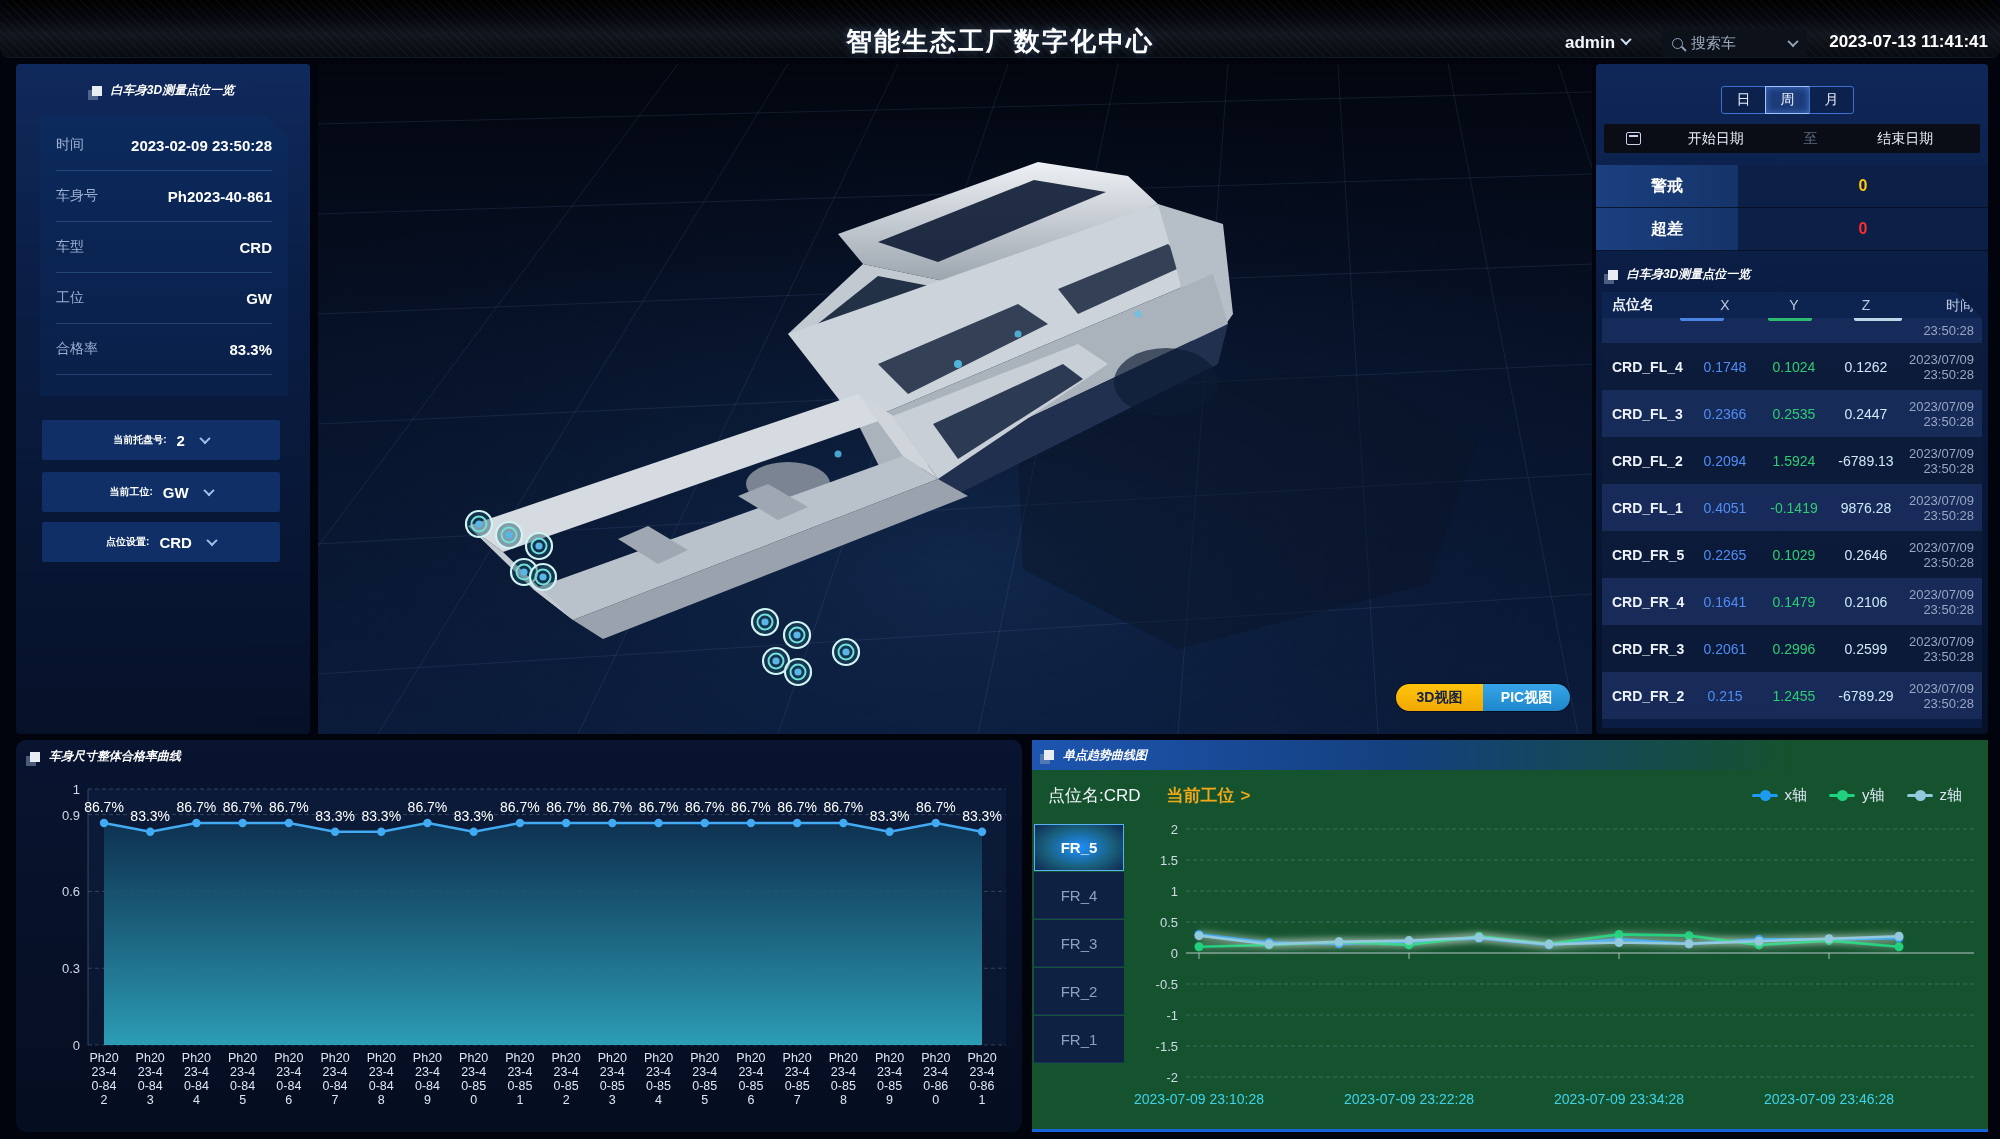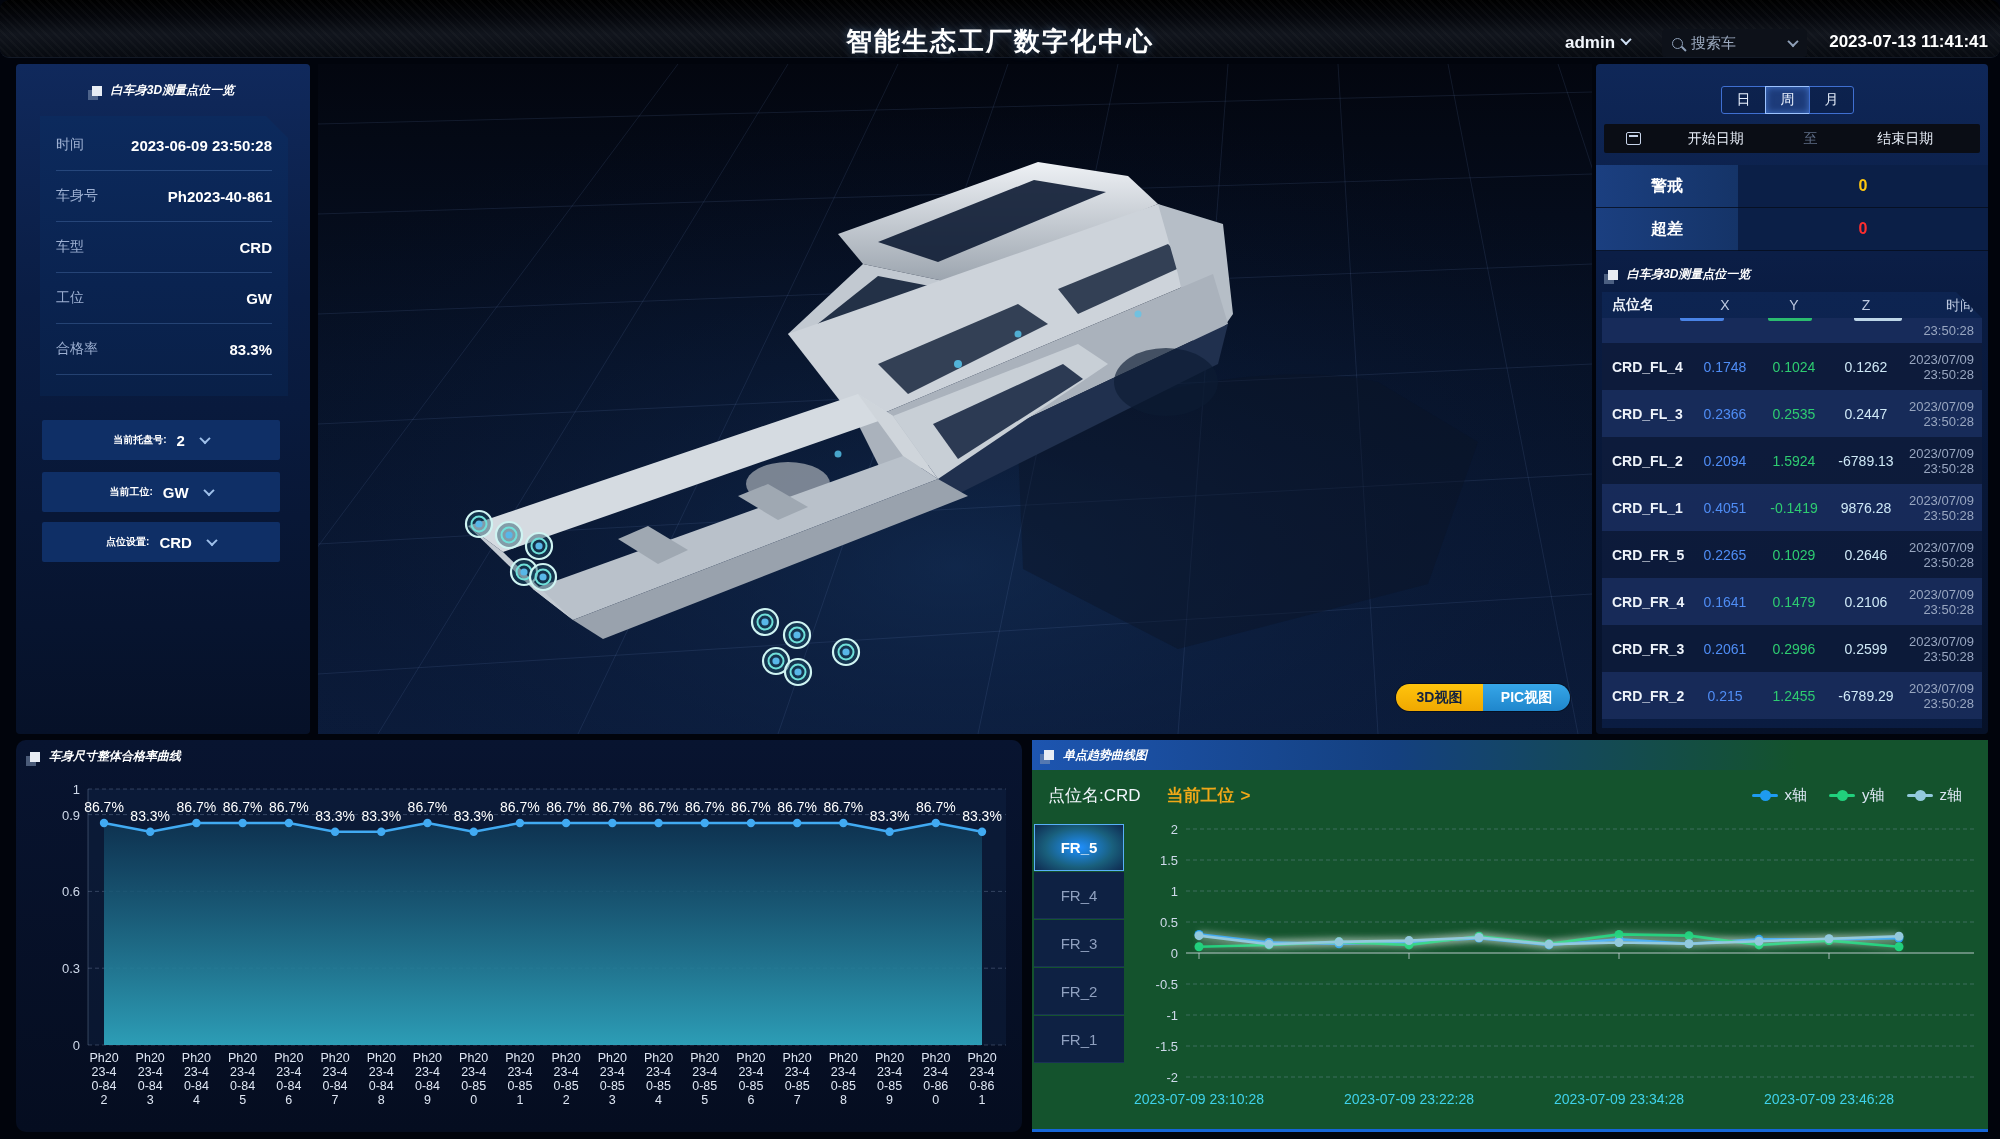--- a/index.html
+++ b/index.html
@@ -144,21 +144,21 @@
   </div>
 
   <div class="left-panel">
     <div class="ptitle">
       <span class="sq-icon"></span>
       <span>白车身3D测量点位一览</span>
     </div>
     <div class="info-card" id="info-card">
         <div class="info-row">
           <span class="info-label">时间</span>
-  <span class="info-value">2023-06-09 23:50:28</span>
+  <span class="info-value">2023-02-09 23:50:28</span>
         </div>
         <div class="info-row">
           <span class="info-label">车身号</span>
   <span class="info-value">Ph2023-40-861</span>
         </div>
         <div class="info-row">
           <span class="info-label">车型</span>
   <span class="info-value">CRD</span>
         </div>
         <div class="info-row">

